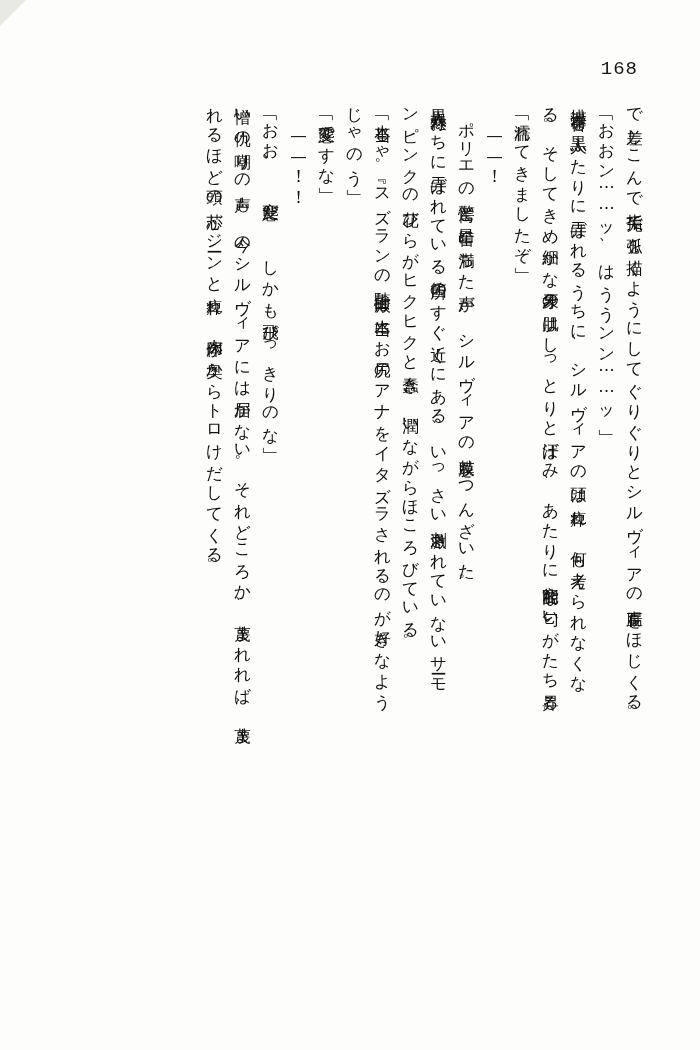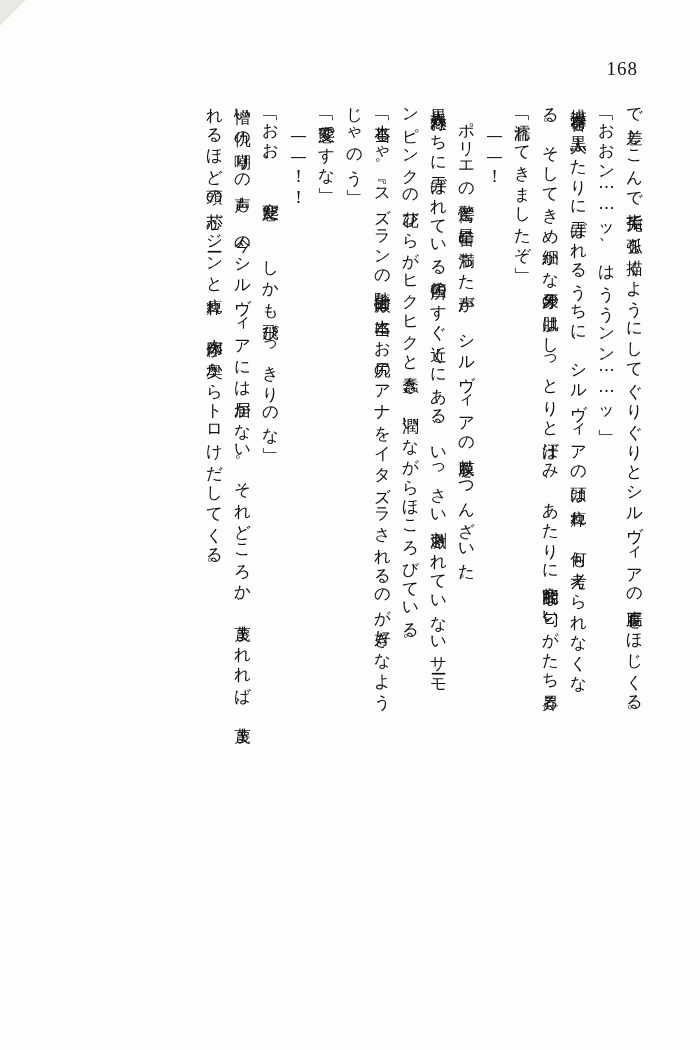--- a/index.html
+++ b/index.html
@@ -22,21 +22,21 @@
     background: #fdfdfb;
   }
 
   
   .page-number {
     position: absolute;
     top: 58px;
     right: 62px;
     font-size: 19px;
     letter-spacing: 1px;
-    font-family: Liberation Serif, serif;
+    font-family: Liberation Mono, monospace;
     color: #141414;
   }
 
   
   .text-block {
     position: absolute;
     top: 96px;
     right: 58px;
     left: 62px;
     bottom: 70px;

